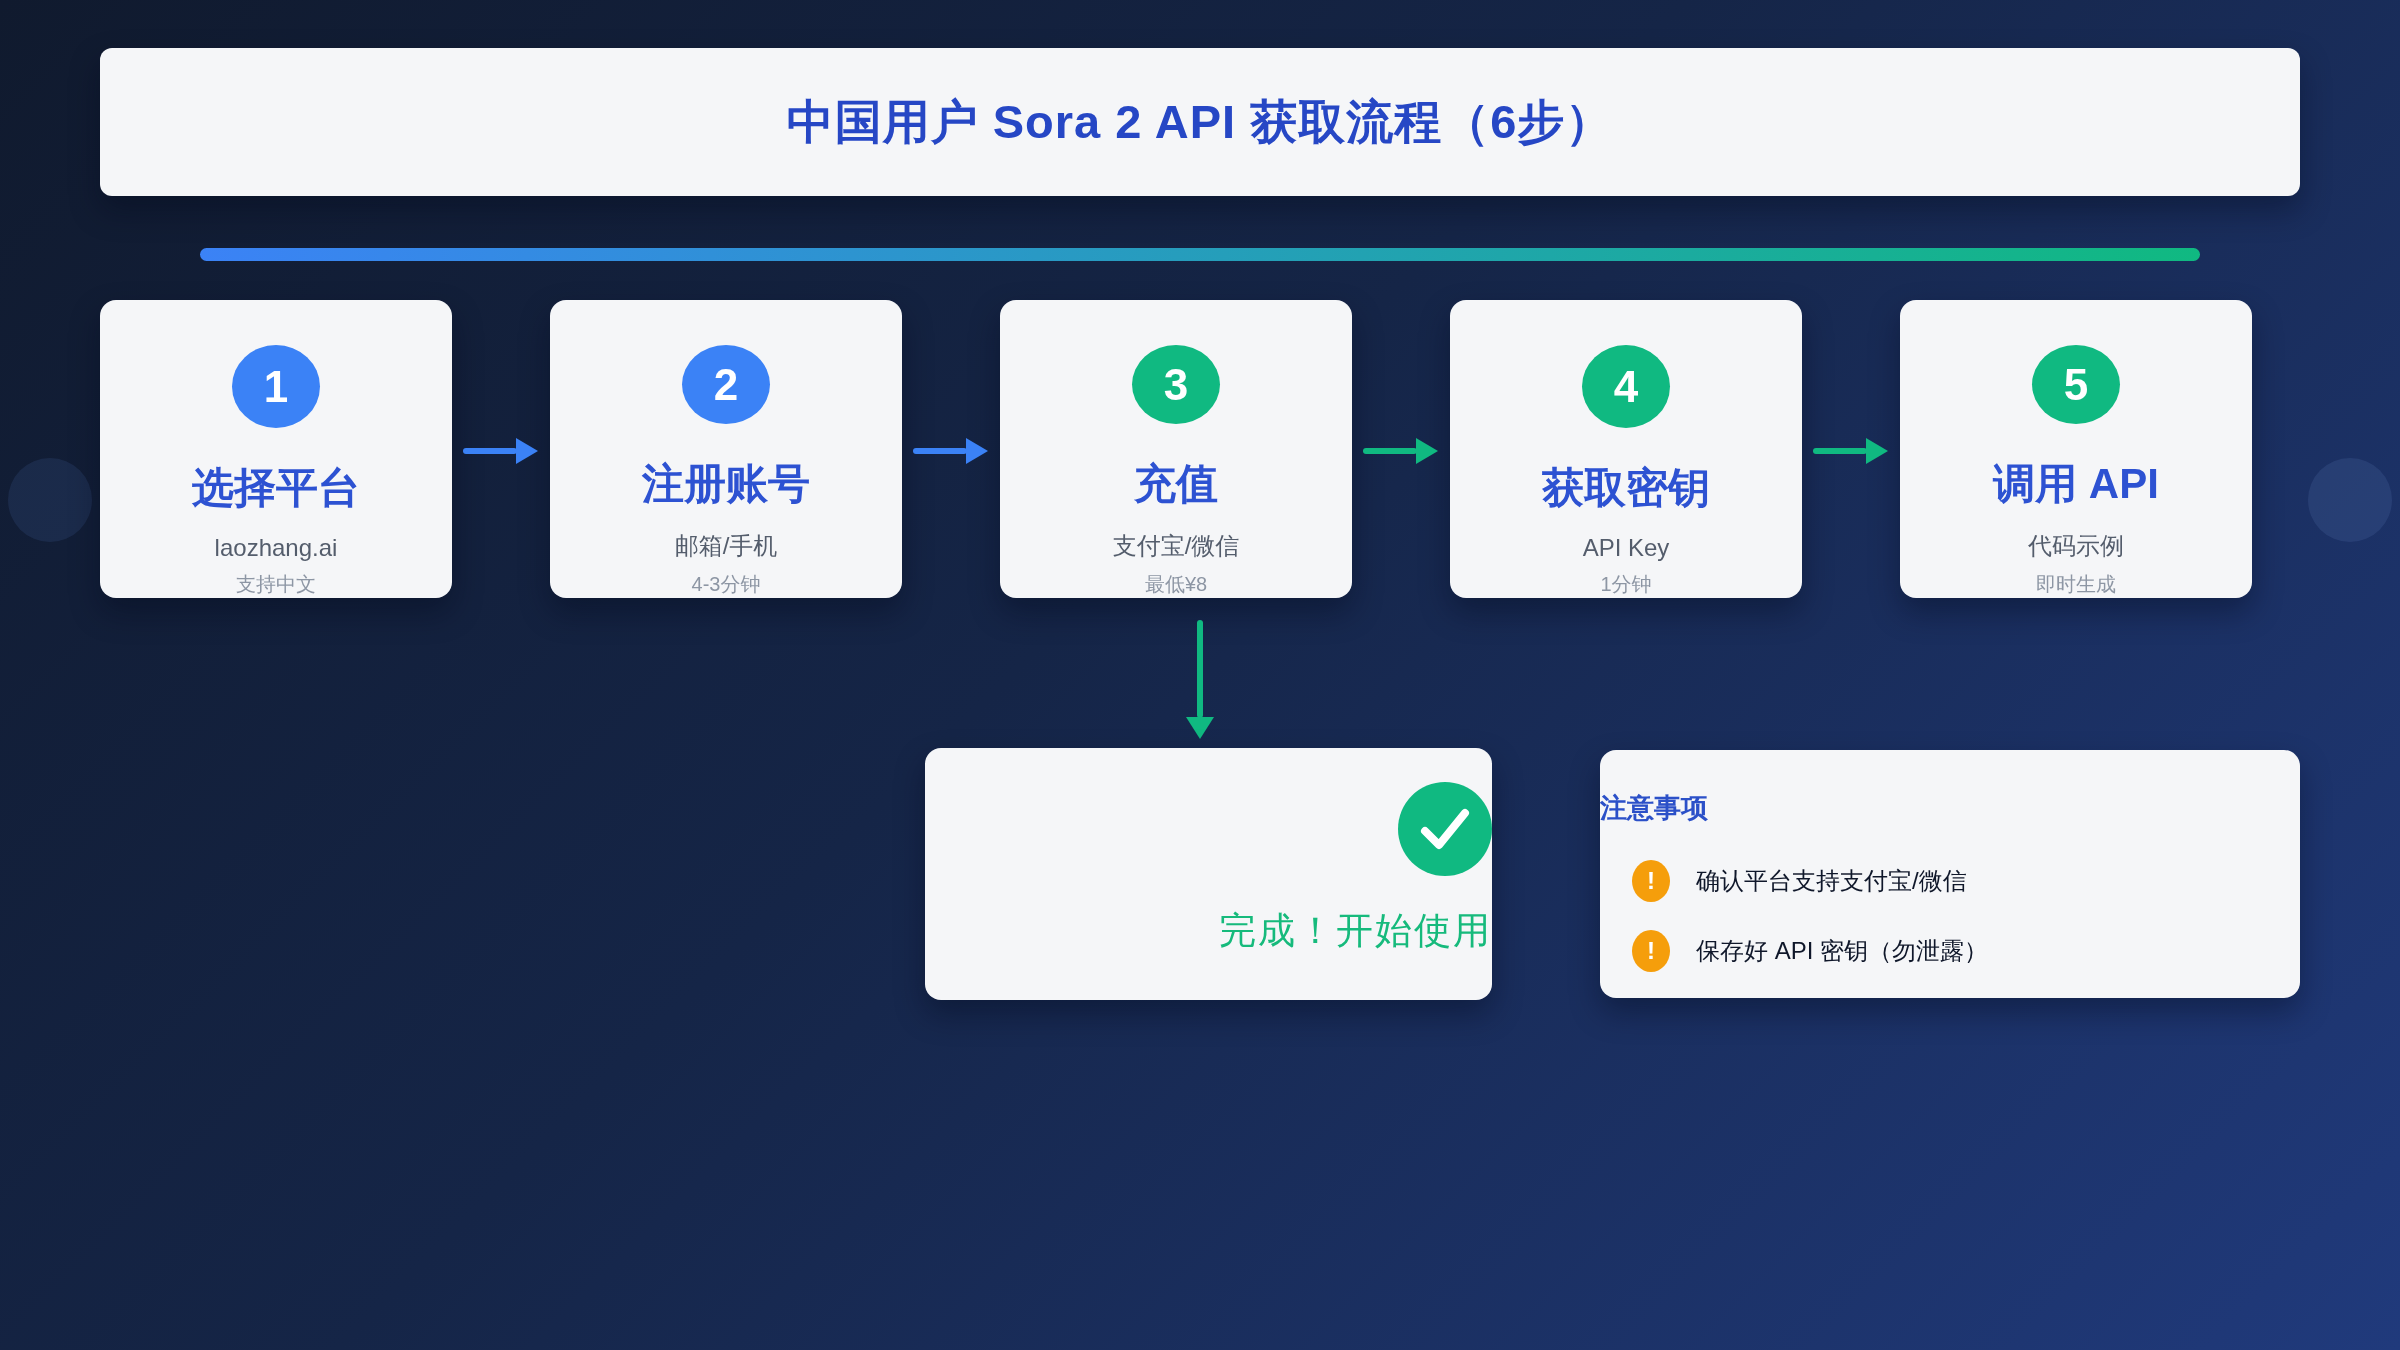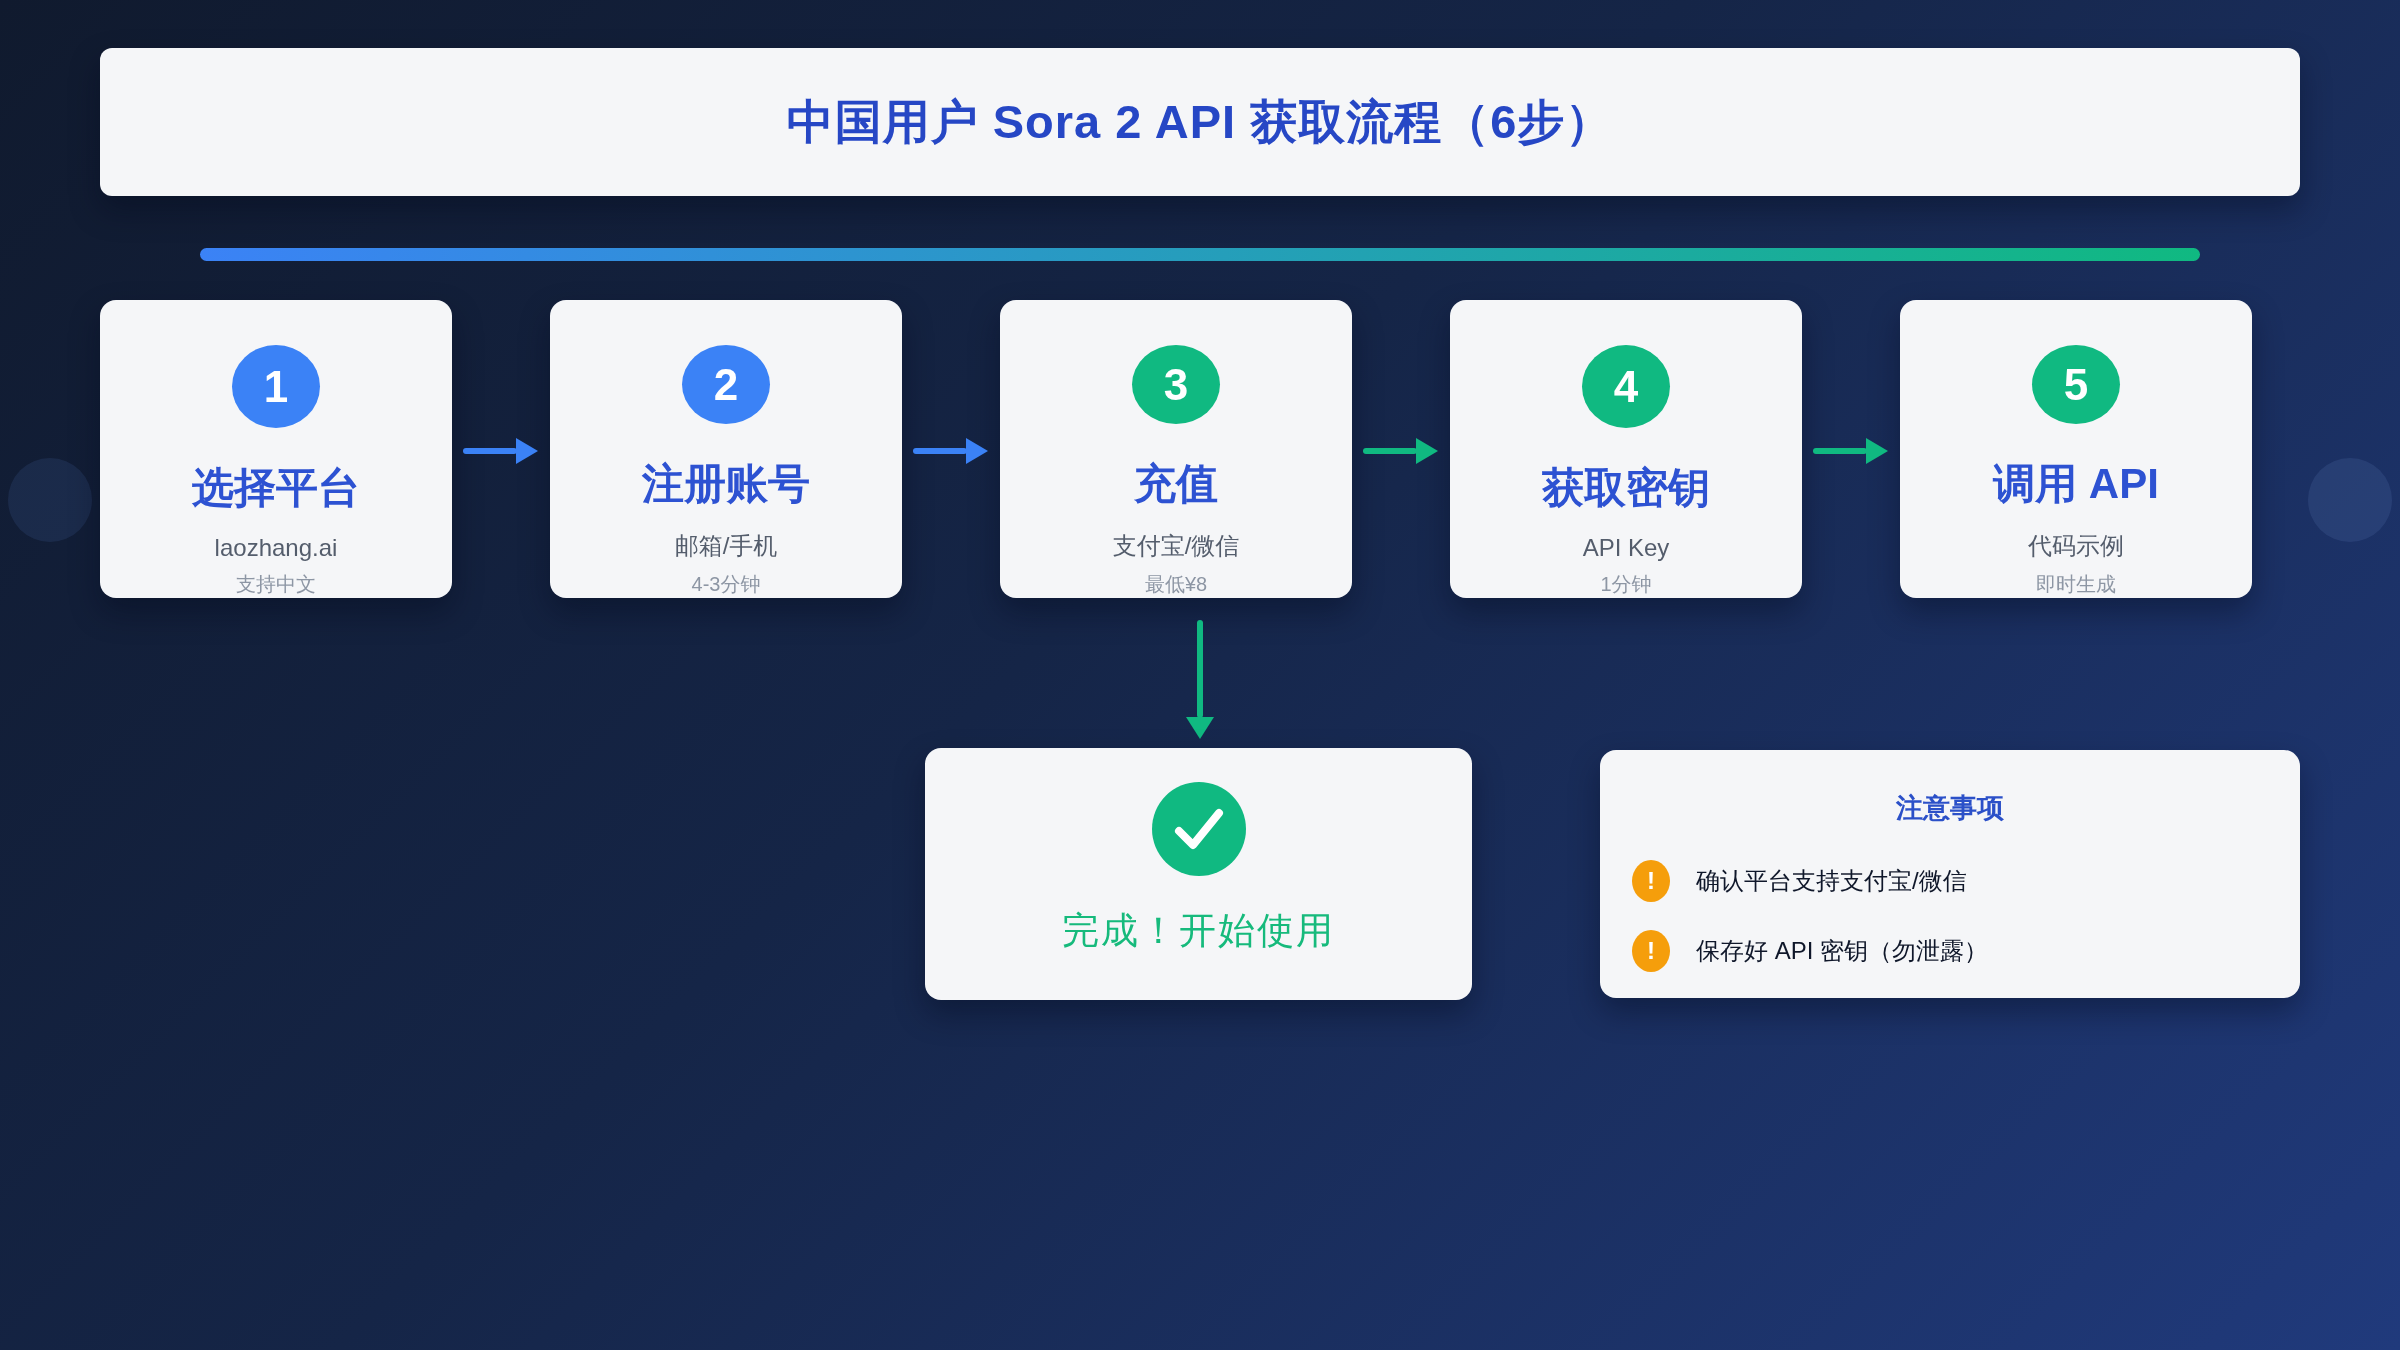--- a/index.html
+++ b/index.html
@@ -43,27 +43,27 @@
   .arrow-v .shaft{width:6px;height:98px;border-radius:3px;background:currentColor;}
   .arrow-v .head{width:28px;height:22px;background:currentColor;margin-top:-1px;
         clip-path:polygon(0 0,100% 0,50% 100%);}
 
   .time-card{left:100px;top:750px;width:697px;height:100px;border-radius:12px;
         display:flex;align-items:center;justify-content:center;
         font-size:31px;color:#2647c5;}
   .time-prefix{font-weight:500;} .time-value{font-weight:800;margin:0 8px;} .time-suffix{font-weight:500;}
 
   .done-card{left:925px;top:748px;width:547px;height:252px;
-        display:flex;flex-direction:column;align-items:center;}
+        display:flex;flex-direction:column;align-items:flex-end;padding-left:20px;}
   .check-circle{margin-top:34px;width:94px;height:94px;border-radius:50%;background:#10b981;
         display:flex;align-items:center;justify-content:center;}
   .done-label{margin-top:30px;font-size:37px;font-weight:500;color:#16ba7c;letter-spacing:2px;}
 
   .notes-card{left:1600px;top:750px;width:700px;height:248px;}
-  .notes-title{position:absolute;top:40px;left:0;right:0;text-align:center;
+  .notes-title{position:absolute;top:40px;left:0;right:0;text-align:left;
         font-size:27px;font-weight:600;color:#2b50c8;}
   .note-item{position:absolute;left:32px;display:flex;align-items:center;gap:26px;}
   .n1{top:110px;} .n2{top:180px;}
   .warn-badge{width:38px;height:42px;border-radius:50%;background:#f59e0b;color:#ffffff;
         font-weight:bold;font-size:24px;display:flex;align-items:center;justify-content:center;flex:0 0 auto;}
   .note-text{font-size:24px;color:#0f172a;}
 </style>
 </head>
 <body>
 

